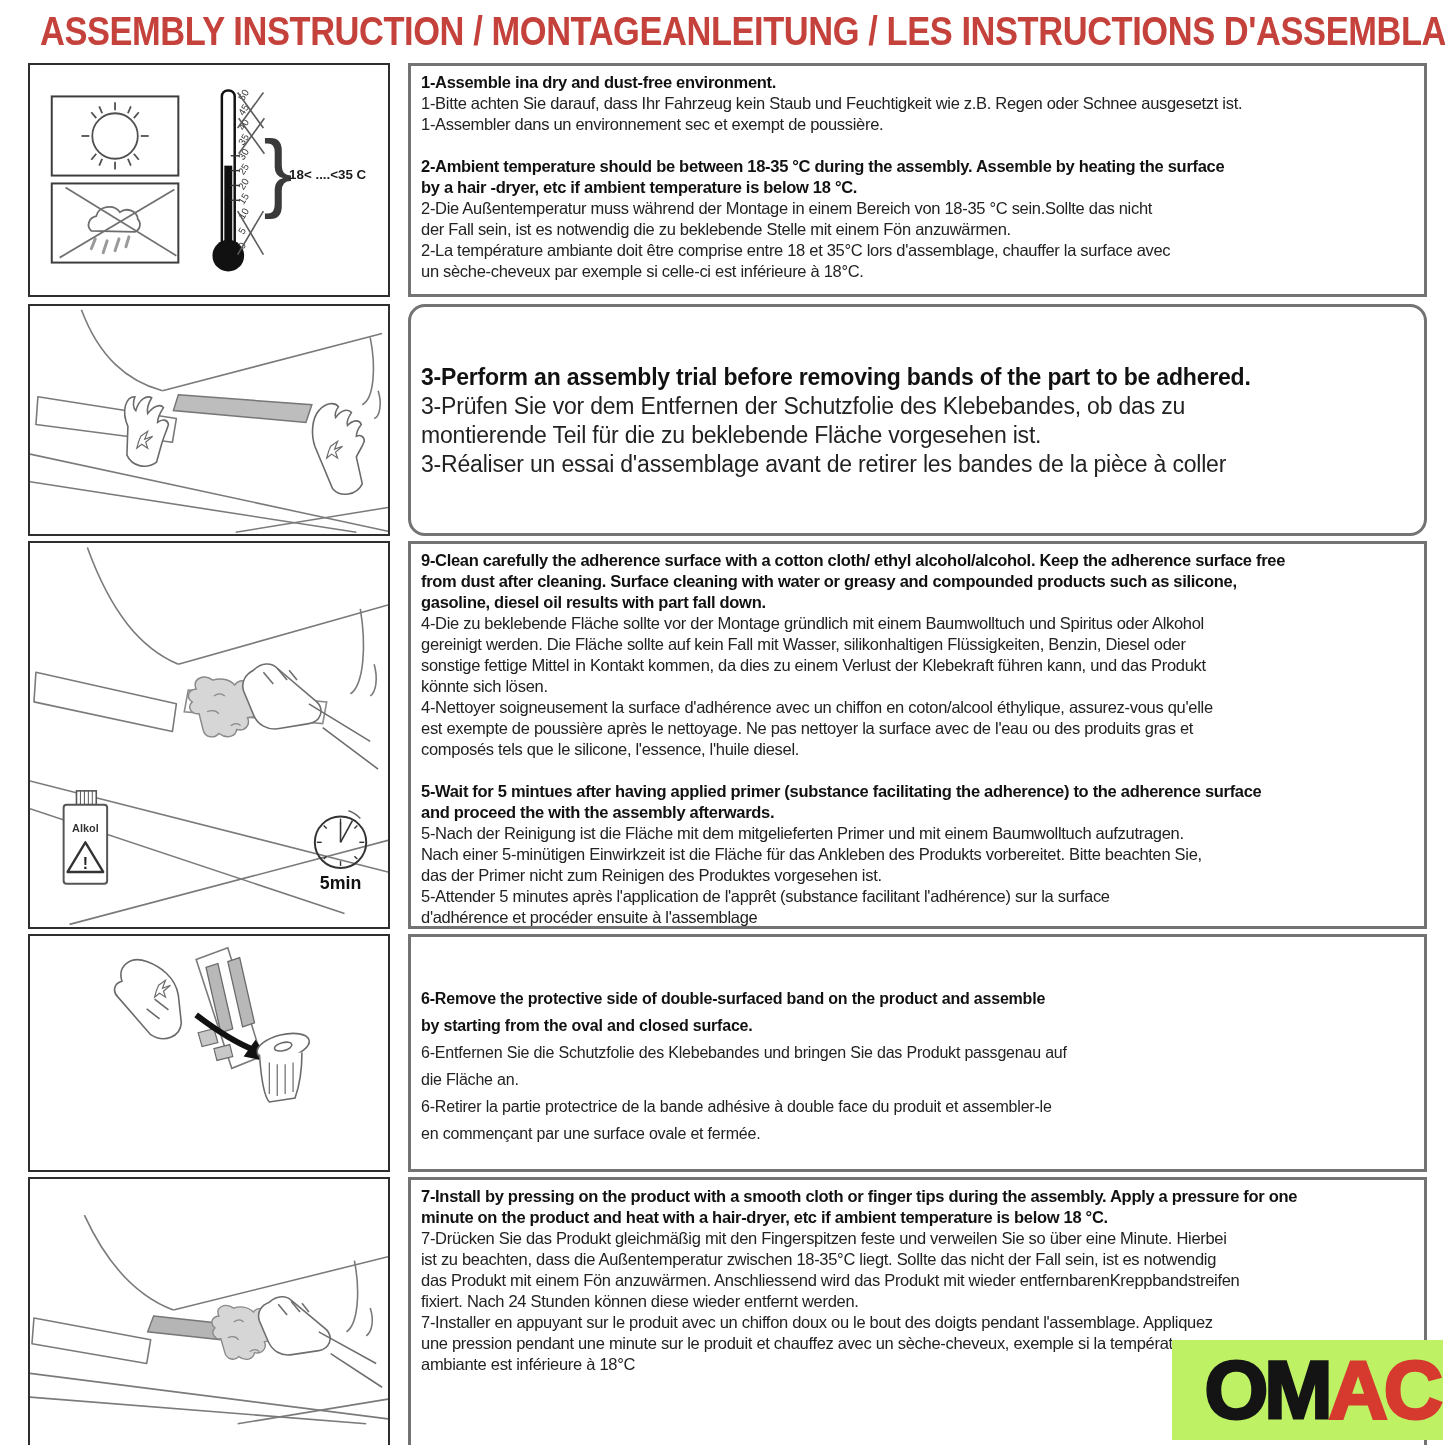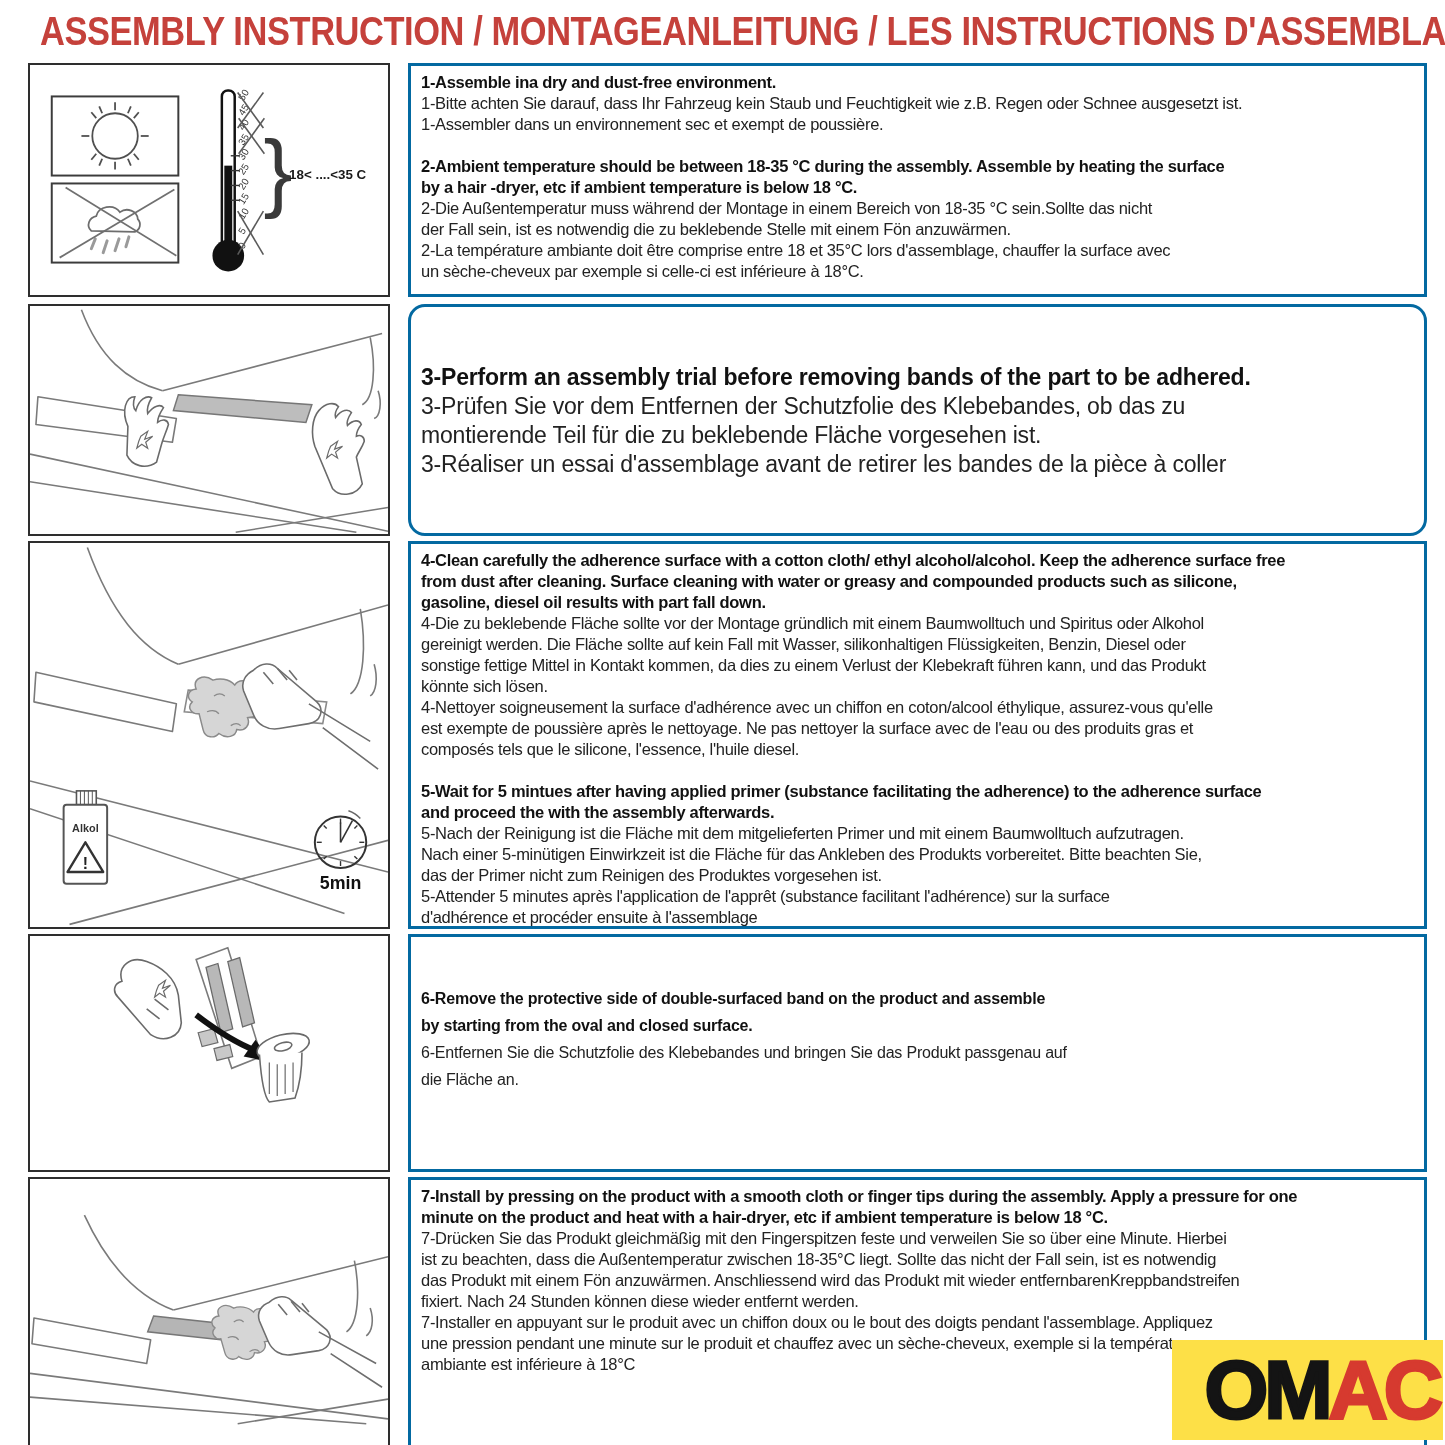--- a/index.html
+++ b/index.html
@@ -10,31 +10,31 @@
   .row{position:absolute;left:0;width:1445px;}
   .r1{top:63px;height:234px;}
   .r2{top:304px;height:232px;}
   .r3{top:541px;height:388px;}
   .r4{top:934px;height:238px;}
   .r5{top:1177px;height:283px;}
   .illus{position:absolute;left:28px;top:0;bottom:0;width:362px;background:#fff;
          border:2.5px solid #2e2e2e;box-sizing:border-box;}
   .illus svg{display:block;width:100%;height:100%;}
   .txt{position:absolute;left:408px;top:0;bottom:0;width:1019px;background:#fff;
-       border:3px solid #0369a1;box-sizing:border-box;padding:6px 12px 0 10px;}
+       border:3px solid #737373;box-sizing:border-box;padding:6px 12px 0 10px;}
   .txt p{margin:0;white-space:pre-line;}
   .small-text p{font-size:16.5px;line-height:21px;letter-spacing:-.3px;}
   .mid-text p{font-size:23px;line-height:29px;letter-spacing:-.2px;}
   .mid2-text p{font-size:16px;line-height:27px;letter-spacing:-.2px;}
   .txt-r2{padding-top:56px;border-radius:17px;}
   .txt-r4{padding-top:48px;}
   .b{font-weight:700;color:#111;}
   .n{font-weight:400;color:#222;}
   .sp{margin-top:21px !important;}
-  .logo{position:absolute;left:1172px;top:1340px;width:271px;height:100px;background:#fde047;z-index:3;
+  .logo{position:absolute;left:1172px;top:1340px;width:271px;height:100px;background:#bef264;z-index:3;
         display:flex;align-items:center;justify-content:flex-end;
         font-size:82px;font-weight:700;letter-spacing:-4px;line-height:1;padding-right:4px;box-sizing:border-box;}
   .lo-black{color:#141414;-webkit-text-stroke:3px #141414;}
   .lo-red{color:#d63a2f;-webkit-text-stroke:3px #d63a2f;}
   text{font-family:"Liberation Sans","DejaVu Sans",sans-serif;}
 </style>
 </head>
 <body>
 
 <div class="page">
@@ -199,21 +199,21 @@
               <line x1="328" y1="286" x2="331" y2="283"></line>
           </g>
           <line x1="314" y1="300" x2="314" y2="280" stroke-width="1.6"></line>
           <line x1="314" y1="300" x2="326" y2="278" stroke-width="1.6"></line>
           <path d="M322,268 a26,26 0 0 1 12,8" stroke="#666" stroke-width="1.6"></path>
         </g>
         <text x="314" y="347" text-anchor="middle" font-size="18" font-weight="700" fill="#111">5min</text>
       </svg>
     </div>
     <div class="txt small-text">
-      <p class="b">4-Clean carefully the adherence surface with a cotton cloth/ ethyl alcohol/alcohol. Keep the adherence surface free
+      <p class="b">9-Clean carefully the adherence surface with a cotton cloth/ ethyl alcohol/alcohol. Keep the adherence surface free
 from dust after cleaning. Surface cleaning with water or greasy and compounded products such as silicone,
 gasoline, diesel oil results with part fall down.</p>
       <p class="n">4-Die zu beklebende Fläche sollte vor der Montage gründlich mit einem Baumwolltuch und Spiritus oder Alkohol
 gereinigt werden. Die Fläche sollte auf kein Fall mit Wasser, silikonhaltigen Flüssigkeiten, Benzin, Diesel oder
 sonstige fettige Mittel in Kontakt kommen, da dies zu einem Verlust der Klebekraft führen kann, und das Produkt
 könnte sich lösen.</p>
       <p class="n">4-Nettoyer soigneusement la surface d'adhérence avec un chiffon en coton/alcool éthylique, assurez-vous qu'elle
 est exempte de poussière après le nettoyage. Ne pas nettoyer la surface avec de l'eau ou des produits gras et
 composés tels que le silicone, l'essence, l'huile diesel.</p>
       <p class="b sp">5-Wait for 5 mintues after having applied primer (substance facilitating the adherence) to the adherence surface
@@ -251,20 +251,22 @@
           <path d="M232,118 C234,146 238,162 242,166 L268,162 C273,148 275,132 275,116"></path>
           <path d="M242,126 v32 M250,128 v32 M258,128 v30 M266,126 v30" stroke-width="1.2"></path>
         </g>
       </svg>
     </div>
     <div class="txt mid2-text txt-r4">
       <p class="b">6-Remove the protective side of double-surfaced band on the product and assemble
 by starting from the oval and closed surface.</p>
       <p class="n">6-Entfernen Sie die Schutzfolie des Klebebandes und bringen Sie das Produkt passgenau auf
 die Fläche an.</p>
+      <p class="n">6-Retirer la partie protectrice de la bande adhésive à double face du produit et assembler-le
+en commençant par une surface ovale et fermée.</p>
     </div>
   </section>
 
   <section class="row r5">
     <div class="illus">
       <svg viewBox="0 0 362 213">
         <g fill="none" stroke="#7a7a7a" stroke-width="1.6">
           <path d="M55,2 C78,52 108,84 145,98"></path>
           <path d="M145,98 L362,44"></path>
           <path d="M328,48 C334,78 332,112 320,120"></path>

